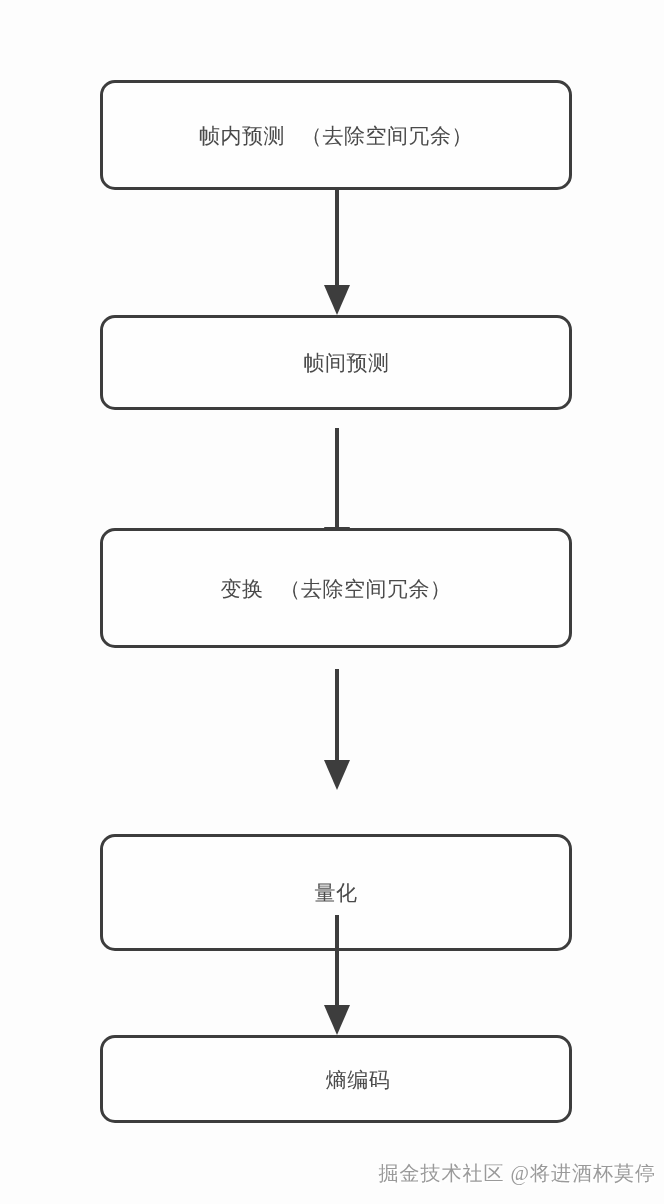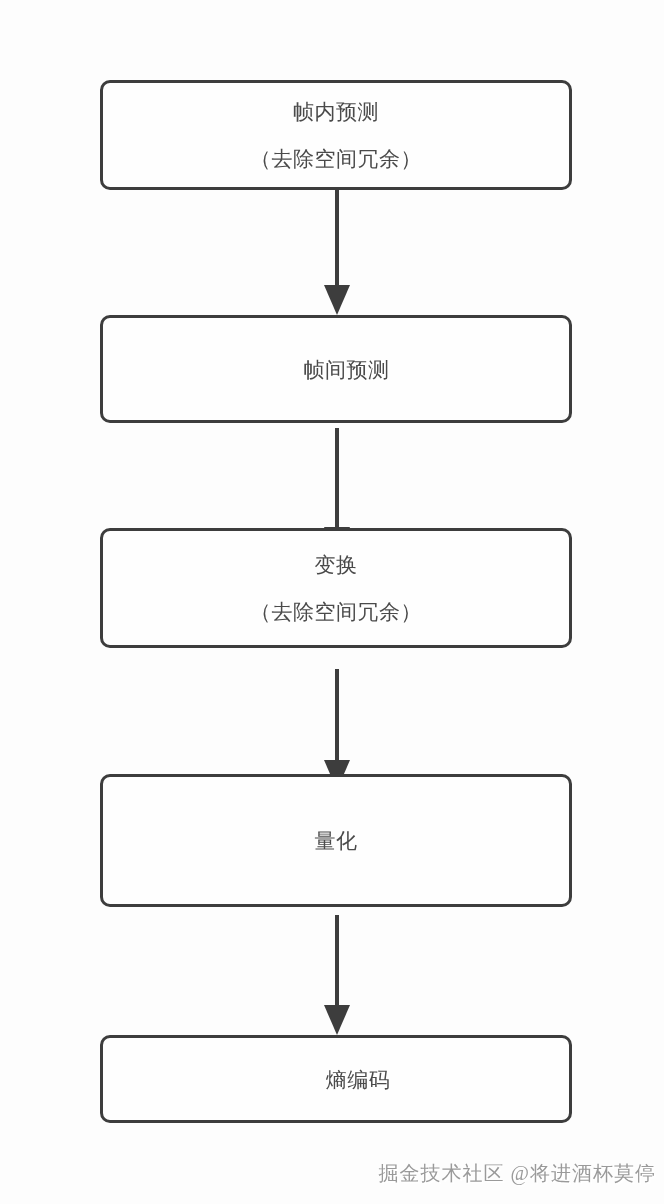--- a/index.html
+++ b/index.html
@@ -19,23 +19,22 @@
   .canvas{
     position:absolute;
     left:0;top:0;width:664px;height:1204px;
   }
   .node{
     position:absolute;
     left:100px;
     width:472px;
     background:#fefefe;
     border:3px solid var(--border);
-    border-radius:10px;
+    border-radius:15px;
     display:flex;
-    flex-direction:column;
     justify-content:center;
     align-items:center;
     text-align:center;
     color:var(--text);
     font-size:21px;
     line-height:31px;
     letter-spacing:0.5px;
     gap:16px;
   }
   .node .line{white-space:nowrap;}
@@ -81,40 +80,40 @@
   <div class="node" style="top:80px;height:110px;">
     <div class="line">帧内预测</div>
     <div class="line">（去除空间冗余）</div>
   </div>
 
   <div class="arrow" style="top:190px;height:125px;">
     <div class="arrow-line"></div>
     <div class="arrow-head"></div>
   </div>
 
-  <div class="node" style="top:315px;height:108px;padding-left:21px;">
+  <div class="node" style="top:315px;height:95px;padding-left:21px;">
     <div class="line">帧间预测</div>
   </div>
 
   <div class="arrow" style="top:428px;height:129px;">
     <div class="arrow-line"></div>
     <div class="arrow-head"></div>
   </div>
 
   <div class="node" style="top:528px;height:120px;">
     <div class="line">变换</div>
     <div class="line">（去除空间冗余）</div>
   </div>
 
   <div class="arrow" style="top:669px;height:121px;">
     <div class="arrow-line"></div>
     <div class="arrow-head"></div>
   </div>
 
-  <div class="node" style="top:774px;height:133px;text-align:center;">
+  <div class="node" style="top:834px;height:117px;text-align:center;">
     <div class="line">量化</div>
   </div>
 
   <div class="arrow" style="top:915px;height:120px;">
     <div class="arrow-line"></div>
     <div class="arrow-head"></div>
   </div>
 
   <div class="node" style="top:1035px;height:88px;padding-left:44px;">
     <div class="line">熵编码</div>

